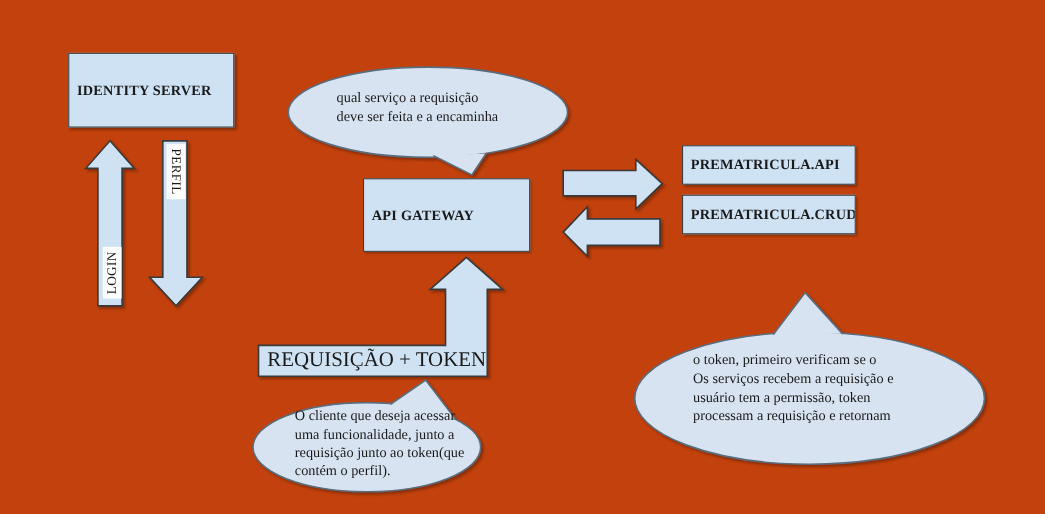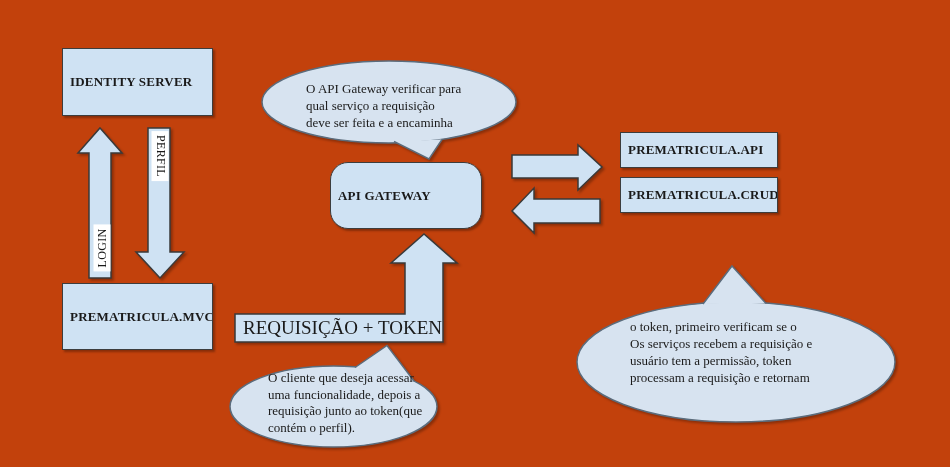--- a/index.html
+++ b/index.html
@@ -28,21 +28,21 @@
     align-items: center;
     font-weight: 700;
     font-size: 13px;
     letter-spacing: 0.2px;
     white-space: nowrap;
     padding-left: 7px;
     overflow: hidden;
   }
   .box-identity     { left: 62px;  top: 48px;  width: 151px; height: 68px; }
   .box-mvc          { left: 62px;  top: 283px; width: 151px; height: 67px; }
-  .box-gateway      { left: 330px; top: 162px; width: 152px; height: 67px; border-radius: 18px; }
+  .box-gateway      { left: 330px; top: 162px; width: 152px; height: 67px; }
   .box-prem-api     { left: 620px; top: 132px; width: 158px; height: 36px; }
   .box-prem-crud    { left: 620px; top: 177px; width: 158px; height: 36px; text-align: right; }
   .box-school-crud  { left: 620px; top: 224px; width: 158px; height: 35px; }
 
   .bar-label {
     position: absolute;
     left: 243px; top: 314px;
     height: 28px; line-height: 28px;
     font-size: 19px;
     white-space: nowrap;
@@ -102,46 +102,42 @@
 
     <g class="shape">
       <ellipse cx="736" cy="362" rx="159" ry="60" fill="#d7e3f0" stroke="#5b6c7c" stroke-width="1.5"></ellipse>
       <path d="M 703 304 L 732 266 L 766 303.5" fill="#d7e3f0" stroke="#5b6c7c" stroke-width="1.5"></path>
     </g>
   </svg>
 
   <div class="box box-identity">
     <span>IDENTITY SERVER</span>
   </div>
-  <div class="box box-mvc">
-    <span>PREMATRICULA.MVC</span>
-  </div>
   <div class="box box-gateway">
     <span>API GATEWAY</span>
   </div>
   <div class="box box-prem-api">
     <span>PREMATRICULA.API</span>
   </div>
   <div class="box box-prem-crud">
     <span>PREMATRICULA.CRUD</span>
   </div>
 
   <div class="bar-label">REQUISIÇÃO + TOKEN</div>
   <div class="vlabel vlabel-login">LOGIN</div>
   <div class="vlabel vlabel-perfil">PERFIL</div>
 
   <div class="bubble-text bt-gateway">
-    <div>O API Gateway verificar para</div>
     <div>qual serviço a requisição</div>
     <div>deve ser feita e a encaminha</div>
   </div>
 
   <div class="bubble-text bt-client">
     <div>O cliente que deseja acessar</div>
-    <div>uma funcionalidade, depois a</div>
+    <div>uma funcionalidade, junto a</div>
     <div>requisição junto ao token(que</div>
     <div>contém o perfil).</div>
   </div>
 
   <div class="bubble-text bt-services">
     <div>o token, primeiro verificam se o</div>
     <div>Os serviços recebem a requisição e</div>
     <div>usuário tem a permissão, token</div>
     <div>processam a requisição e retornam</div>
   </div>

